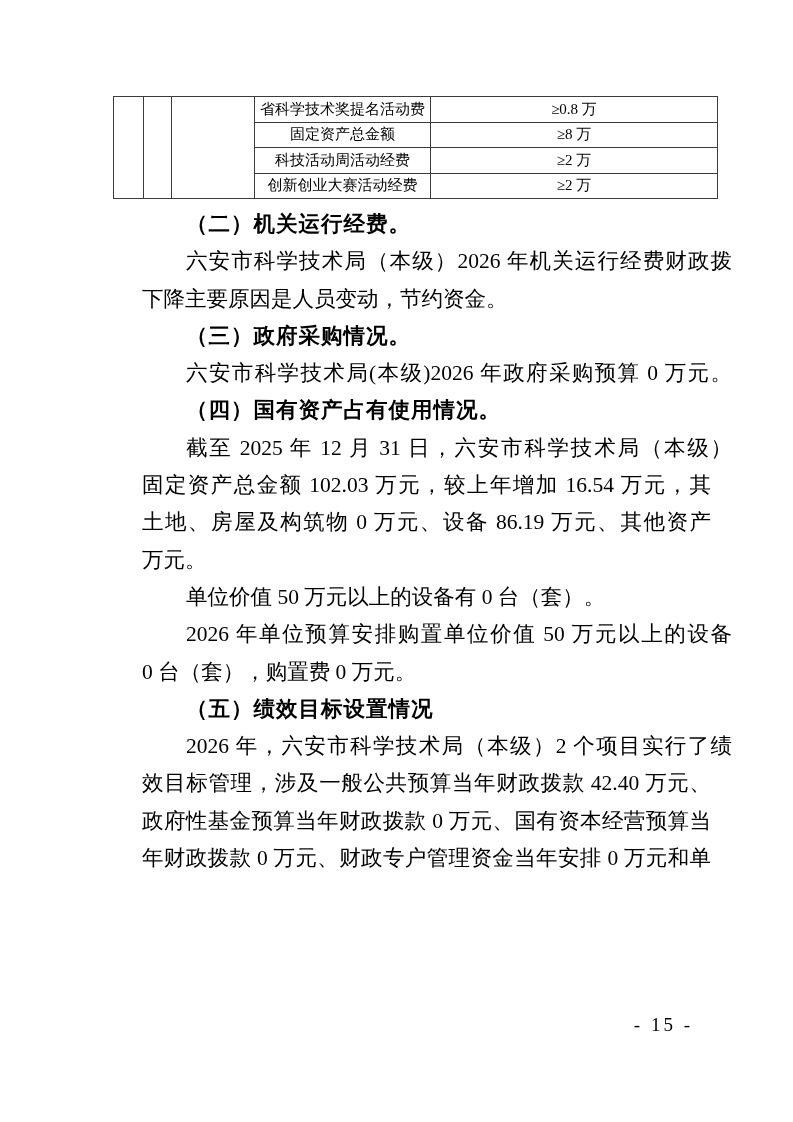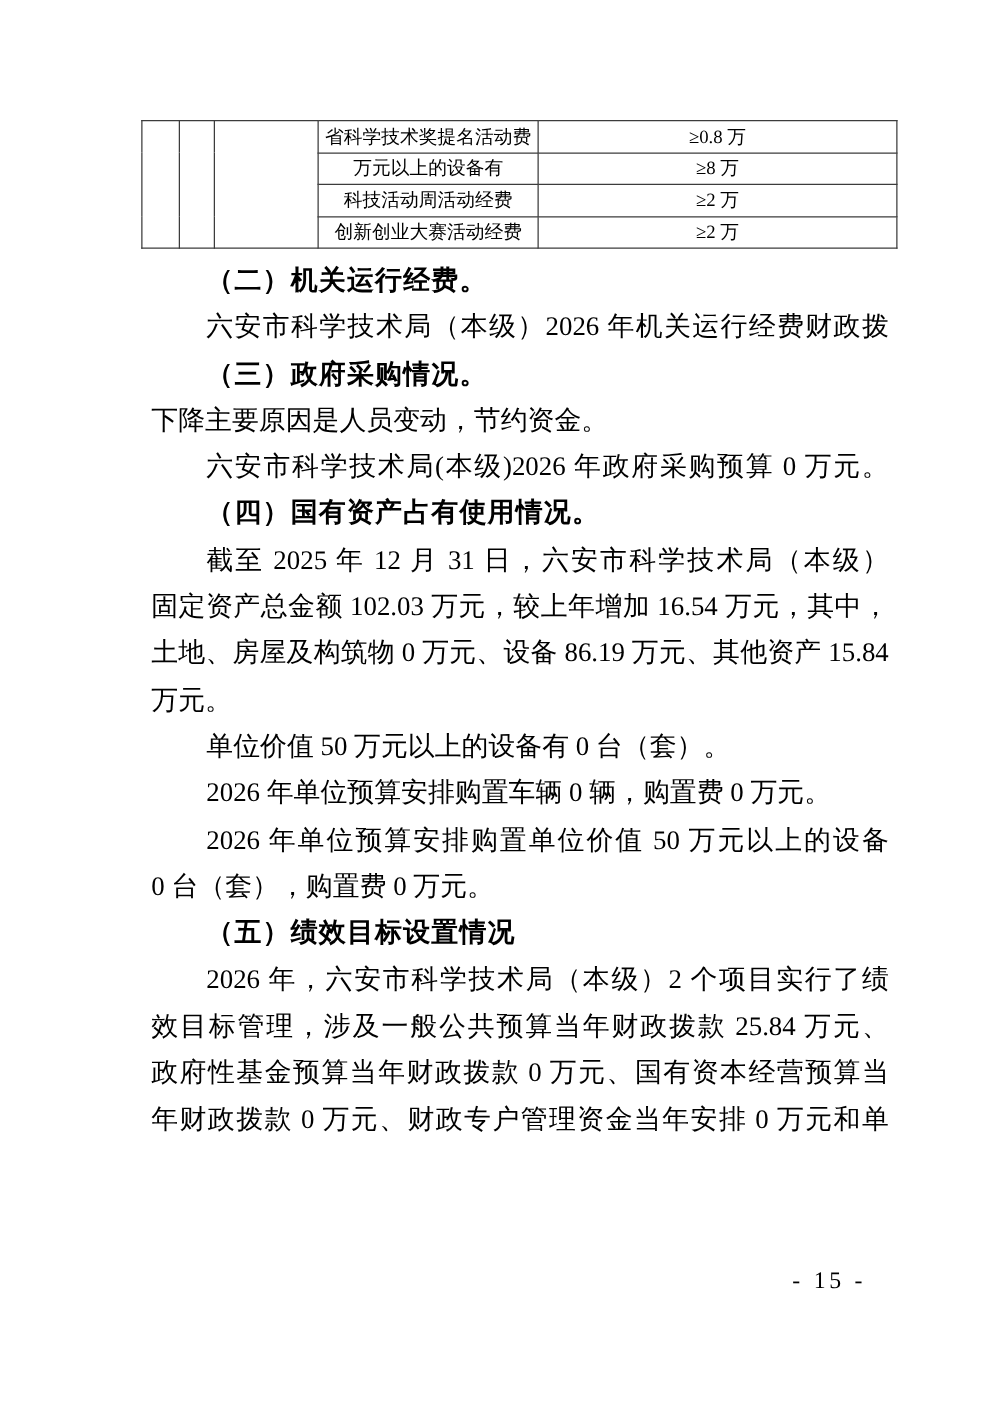--- a/index.html
+++ b/index.html
@@ -37,20 +37,21 @@
     position: absolute;
     left: 121px;
     top: 206px;
     width: 590px;
   }
   .line {
     height: 37.3px;
     line-height: 37.3px;
     font-size: 21.5px;
     white-space: nowrap;
+    margin-left: 21px;
   }
   .line.fill {
     white-space: normal;
     overflow: hidden;
     text-align: justify;
     text-align-last: justify;
     text-justify: inter-character;
   }
   .line.indent { padding-left: 44px; }
   .line.indent.fill { padding-left: 44px; width: 546px; }
@@ -87,56 +88,55 @@
     </colgroup>
     <tbody>
         <tr>
       <td rowspan="4"></td>
       <td rowspan="4"></td>
       <td rowspan="4"></td>
       <td>省科学技术奖提名活动费</td>
       <td>≥0.8 万</td>
     </tr>
     <tr>
-      <td>万元以上的设备有</td>
+      <td>固定资产总金额</td>
       <td>≥8 万</td>
     </tr>
     <tr>
       <td>科技活动周活动经费</td>
       <td>≥2 万</td>
     </tr>
     <tr>
       <td>创新创业大赛活动经费</td>
       <td>≥2 万</td>
     </tr>
   </tbody>
     </table>
 
   <div class="textblock">
 
     <div class="line heading indent">（二）机关运行经费。</div>
     <div class="line fill indent">六安市科学技术局（本级）2026 年机关运行经费财政拨</div>
+    <div class="line">下降主要原因是人员变动，节约资金。</div>
+
     <div class="line heading indent">（三）政府采购情况。</div>
-
-    <div class="line">下降主要原因是人员变动，节约资金。</div>
     <div class="line fill indent">六安市科学技术局(本级)2026 年政府采购预算 0 万元。</div>
 
     <div class="line heading indent">（四）国有资产占有使用情况。</div>
     <div class="line fill indent">截至 2025 年 12 月 31 日，六安市科学技术局（本级）</div>
     <div class="line fill">固定资产总金额 102.03 万元，较上年增加 16.54 万元，其中，</div>
     <div class="line fill">土地、房屋及构筑物 0 万元、设备 86.19 万元、其他资产 15.84</div>
     <div class="line">万元。</div>
     <div class="line indent">单位价值 50 万元以上的设备有 0 台（套）。</div>
-    <div class="line indent">2026 年单位预算安排购置车辆 0 辆，购置费 0 万元。</div>
     <div class="line fill indent">2026 年单位预算安排购置单位价值 50 万元以上的设备</div>
     <div class="line">0 台（套），购置费 0 万元。</div>
 
     <div class="line heading indent">（五）绩效目标设置情况</div>
     <div class="line fill indent">2026 年，六安市科学技术局（本级）2 个项目实行了绩</div>
-    <div class="line fill">效目标管理，涉及一般公共预算当年财政拨款 25.84 万元、</div>
+    <div class="line fill">效目标管理，涉及一般公共预算当年财政拨款 42.40 万元、</div>
     <div class="line fill">政府性基金预算当年财政拨款 0 万元、国有资本经营预算当</div>
     <div class="line fill">年财政拨款 0 万元、财政专户管理资金当年安排 0 万元和单</div>
 
   </div>
 
   <div class="footer">- 15 -</div>
 
 </div>
 
 </body></html>

